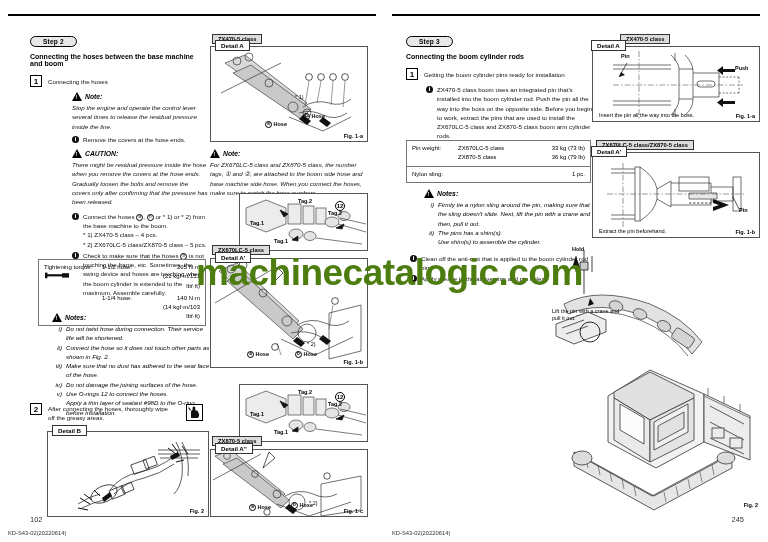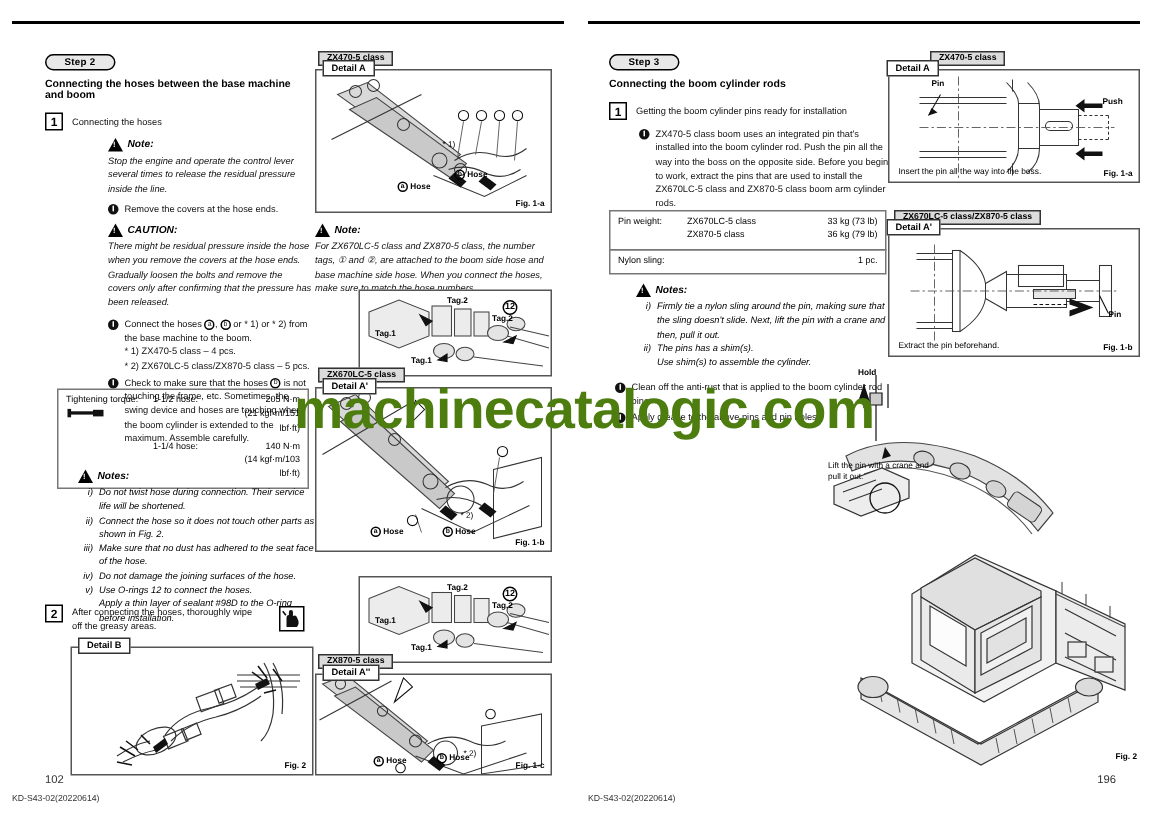--- a/index.html
+++ b/index.html
@@ -656,18 +656,18 @@
           <path d="M150 150 L196 172 M154 142 L154 150 M170 150 L170 158 M186 158 L186 166"></path>
         </g>
 
         <path d="M36 52 L40 58 L34 60 Z" fill="#111"></path>
       </svg>
       <span class="lbl-b" style="left:18px; top:0px;">Hold</span>
       <span class="lbl" style="left:-2px; top:62px; width:74px; white-space:normal; line-height:1.35;">Lift the pin with a crane and pull it out.</span>
       <span style="position:absolute; right:2px; bottom:4px; font-size:5.5px; font-weight:bold;">Fig. 2</span>
     </div>
 
-    <div class="footer-page" style="right:24px;">196</div>
+    <div class="footer-page" style="right:24px;">245</div>
     <div class="footer-code" style="left:8px;">KD-S43-02(20220614)</div>
   </div>
 
   <div class="watermark">machinecatalogic.com</div>
 </div>
 
 </body></html>

